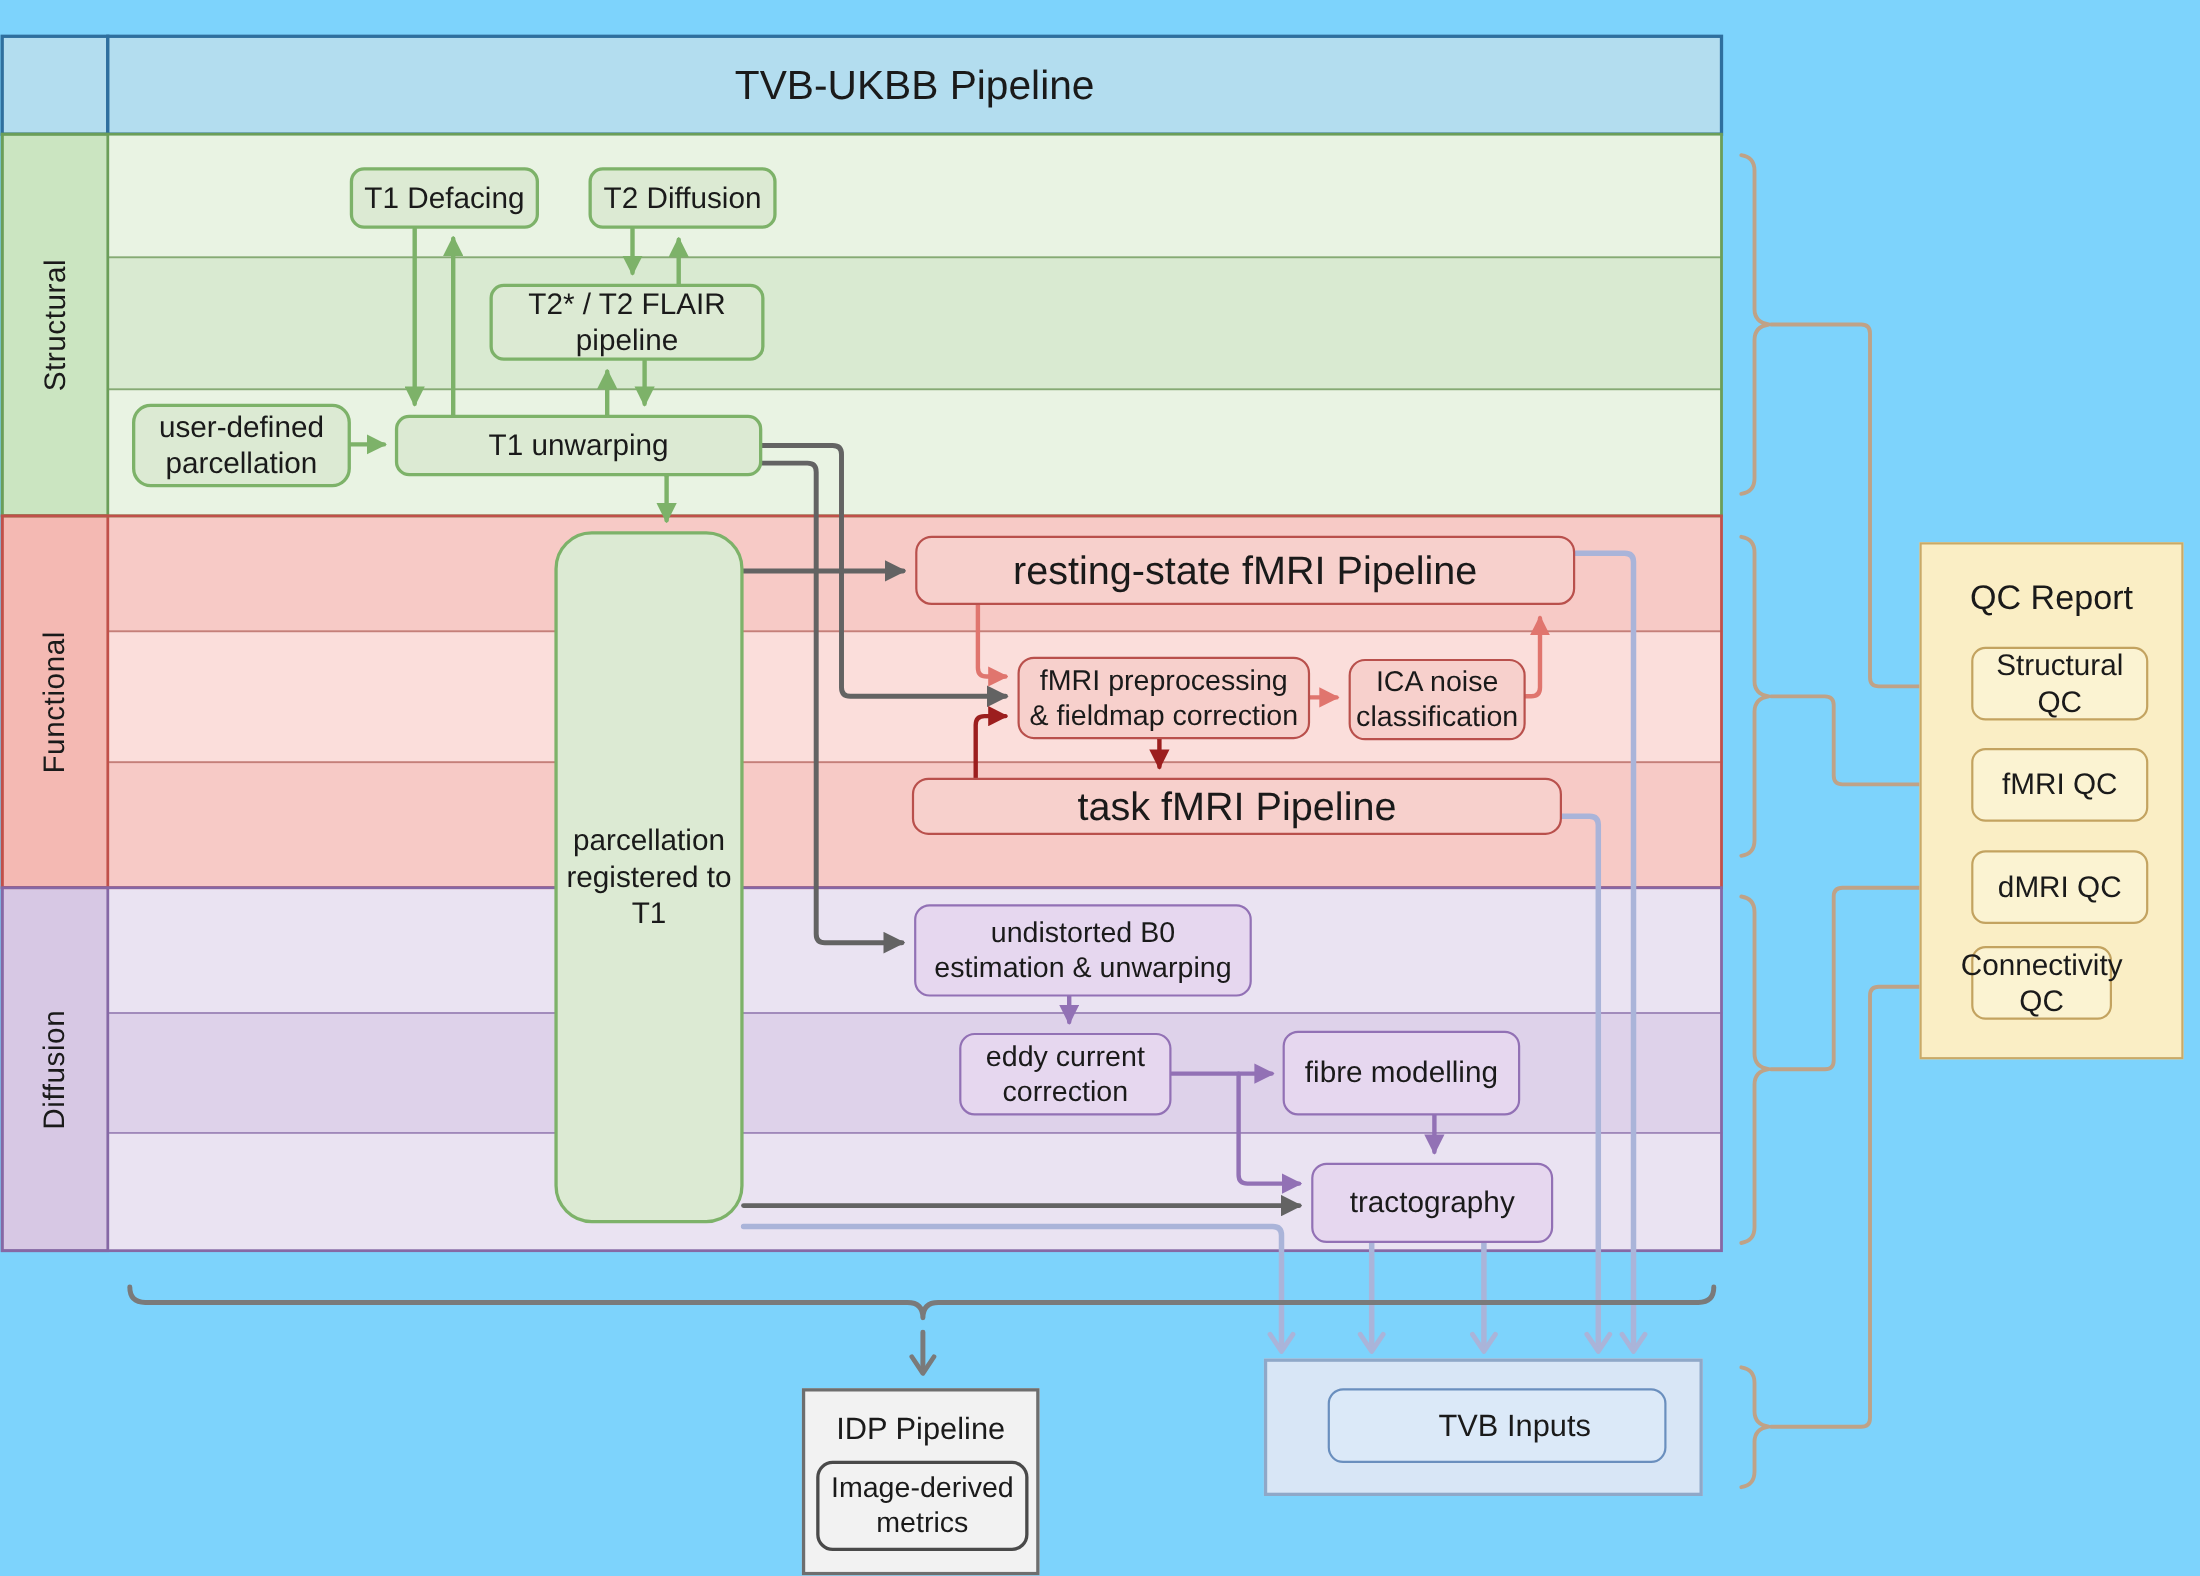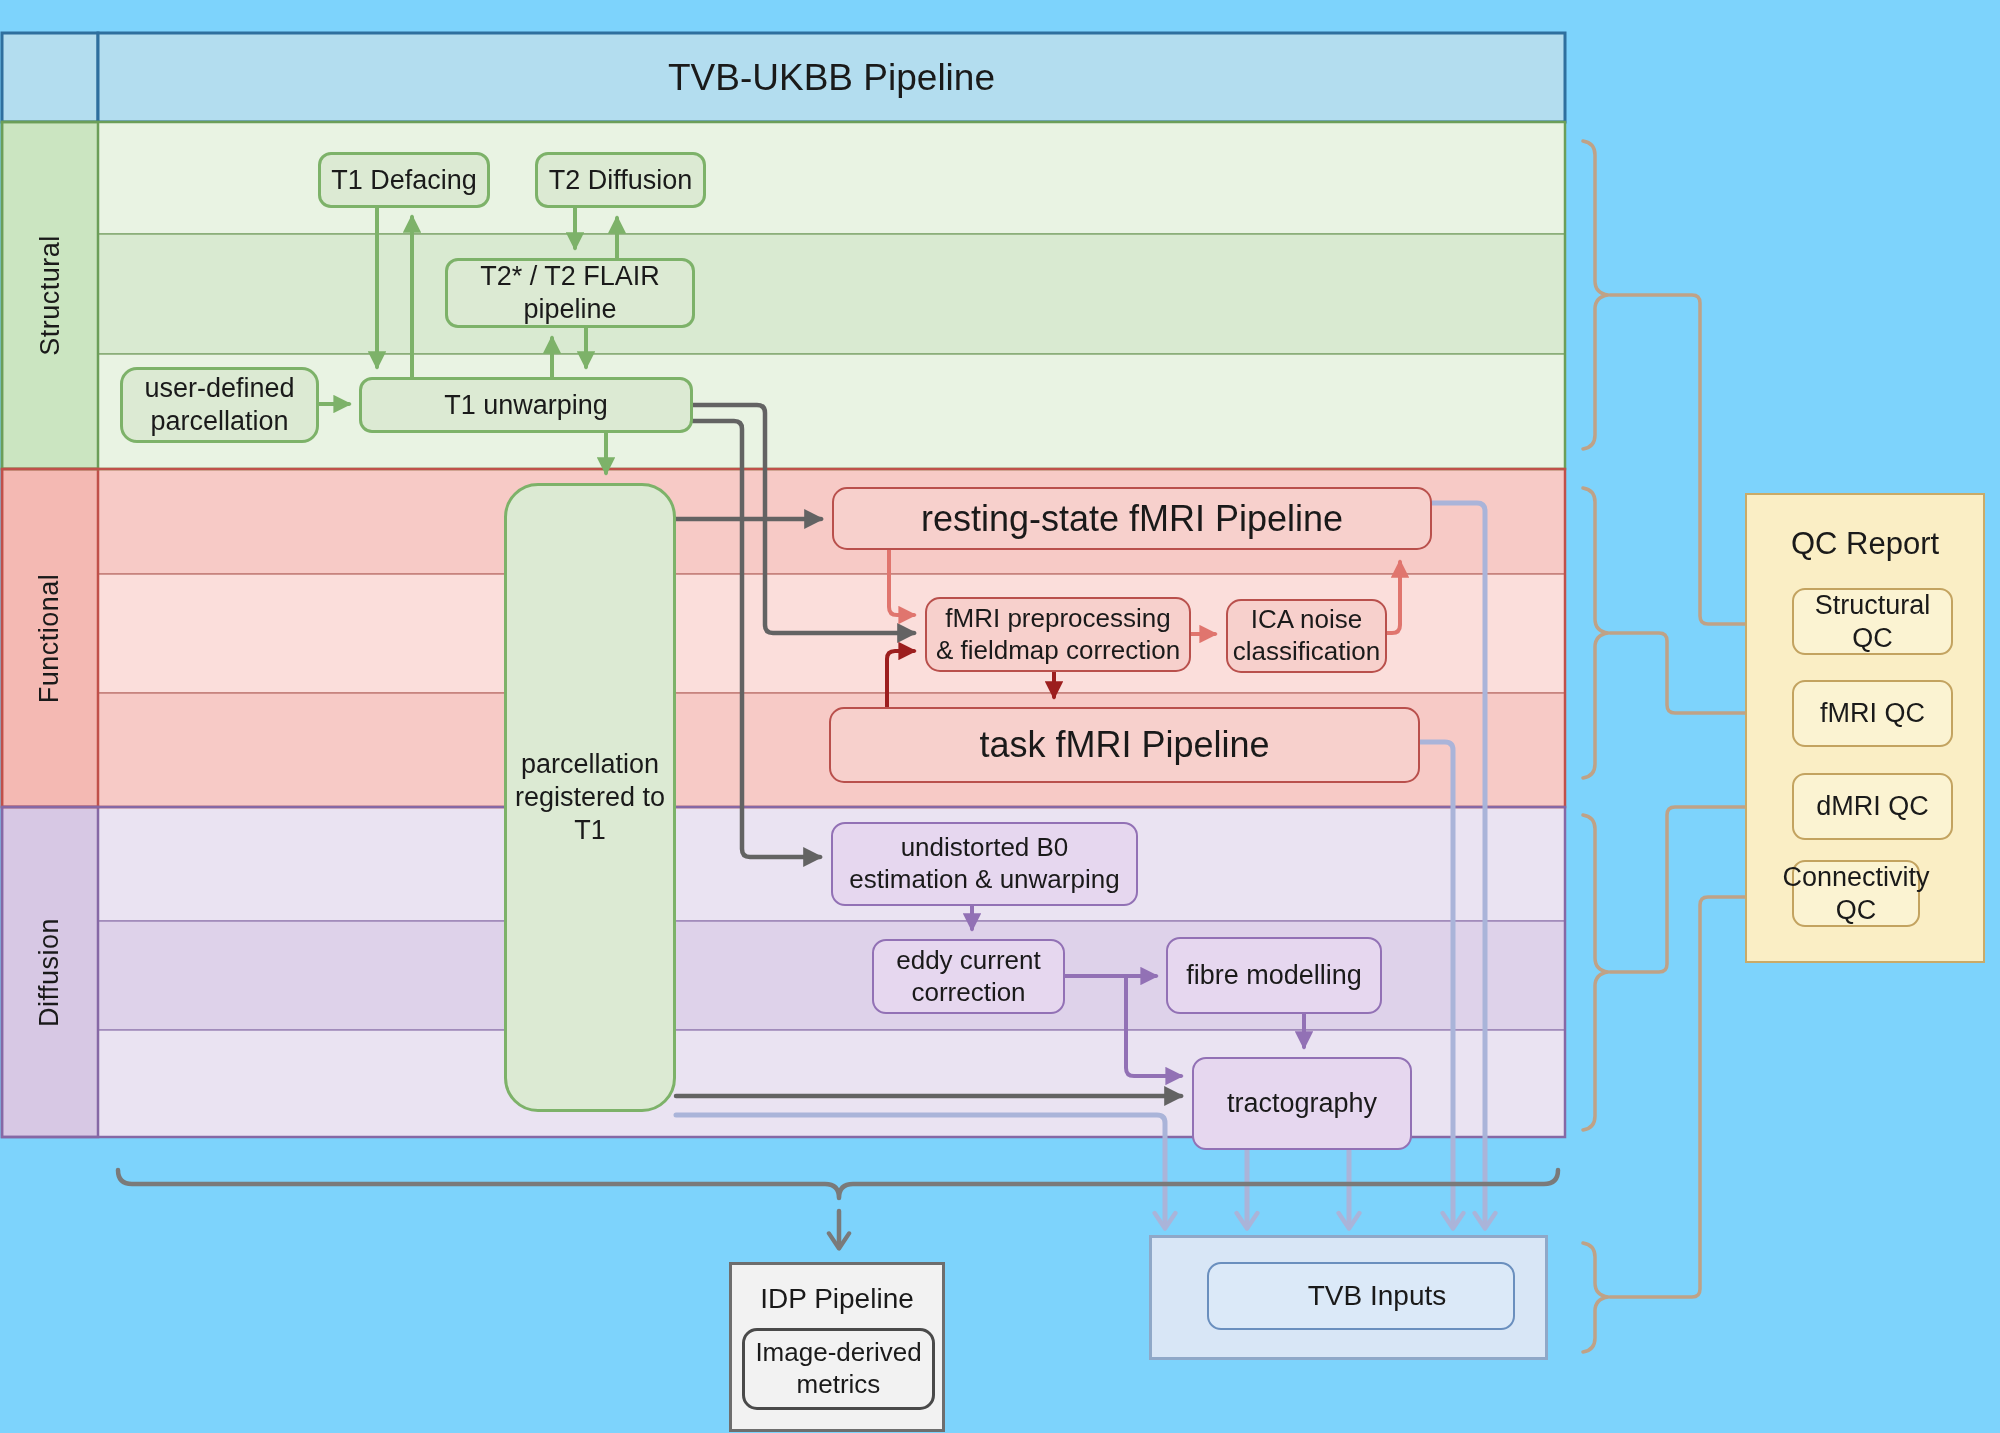--- a/index.html
+++ b/index.html
@@ -182,28 +182,28 @@
   <div class="node green-node" style="left:359px;top:377px;width:334px;height:56px;">T1 unwarping</div>
   <div class="node green-node" style="left:504px;top:483px;width:172px;height:629px;border-radius:34px;">parcellation
 registered to
 T1</div>
 
   <div class="node red-node fs28" style="left:832px;top:487px;width:600px;height:63px;">resting-state fMRI Pipeline</div>
   <div class="node red-node fs26" style="left:925px;top:597px;width:266px;height:75px;">fMRI preprocessing
 &amp; fieldmap correction</div>
   <div class="node red-node fs26" style="left:1226px;top:599px;width:161px;height:74px;">ICA noise
 classification</div>
-  <div class="node red-node fs28" style="left:829px;top:707px;width:591px;height:76px;">task fMRI Pipeline</div>
+  <div class="node red-node fs28" style="left:829px;top:707px;width:591px;height:52px;">task fMRI Pipeline</div>
 
   <div class="node purple-node fs26" style="left:831px;top:822px;width:307px;height:84px;">undistorted B0
 estimation &amp; unwarping</div>
   <div class="node purple-node fs26" style="left:872px;top:939px;width:193px;height:75px;">eddy current
 correction</div>
   <div class="node purple-node" style="left:1166px;top:937px;width:216px;height:77px;">fibre modelling</div>
-  <div class="node purple-node" style="left:1192px;top:1057px;width:220px;height:93px;">tractography</div>
+  <div class="node purple-node" style="left:1192px;top:1057px;width:220px;height:73px;">tractography</div>
 
   <div class="outer-panel qc-panel" style="left:1745px;top:493px;width:240px;height:470px;"></div>
   <div class="panel-title" style="left:1745px;top:526px;width:240px;">QC Report</div>
   <div class="node qc-node" style="left:1792px;top:588px;width:161px;height:67px;">Structural
 QC</div>
   <div class="node qc-node" style="left:1792px;top:680px;width:161px;height:67px;">fMRI QC</div>
   <div class="node qc-node" style="left:1792px;top:773px;width:161px;height:67px;">dMRI QC</div>
   <div class="node qc-node" style="left:1792px;top:860px;width:128px;height:67px;">Connectivity
 QC</div>
 

